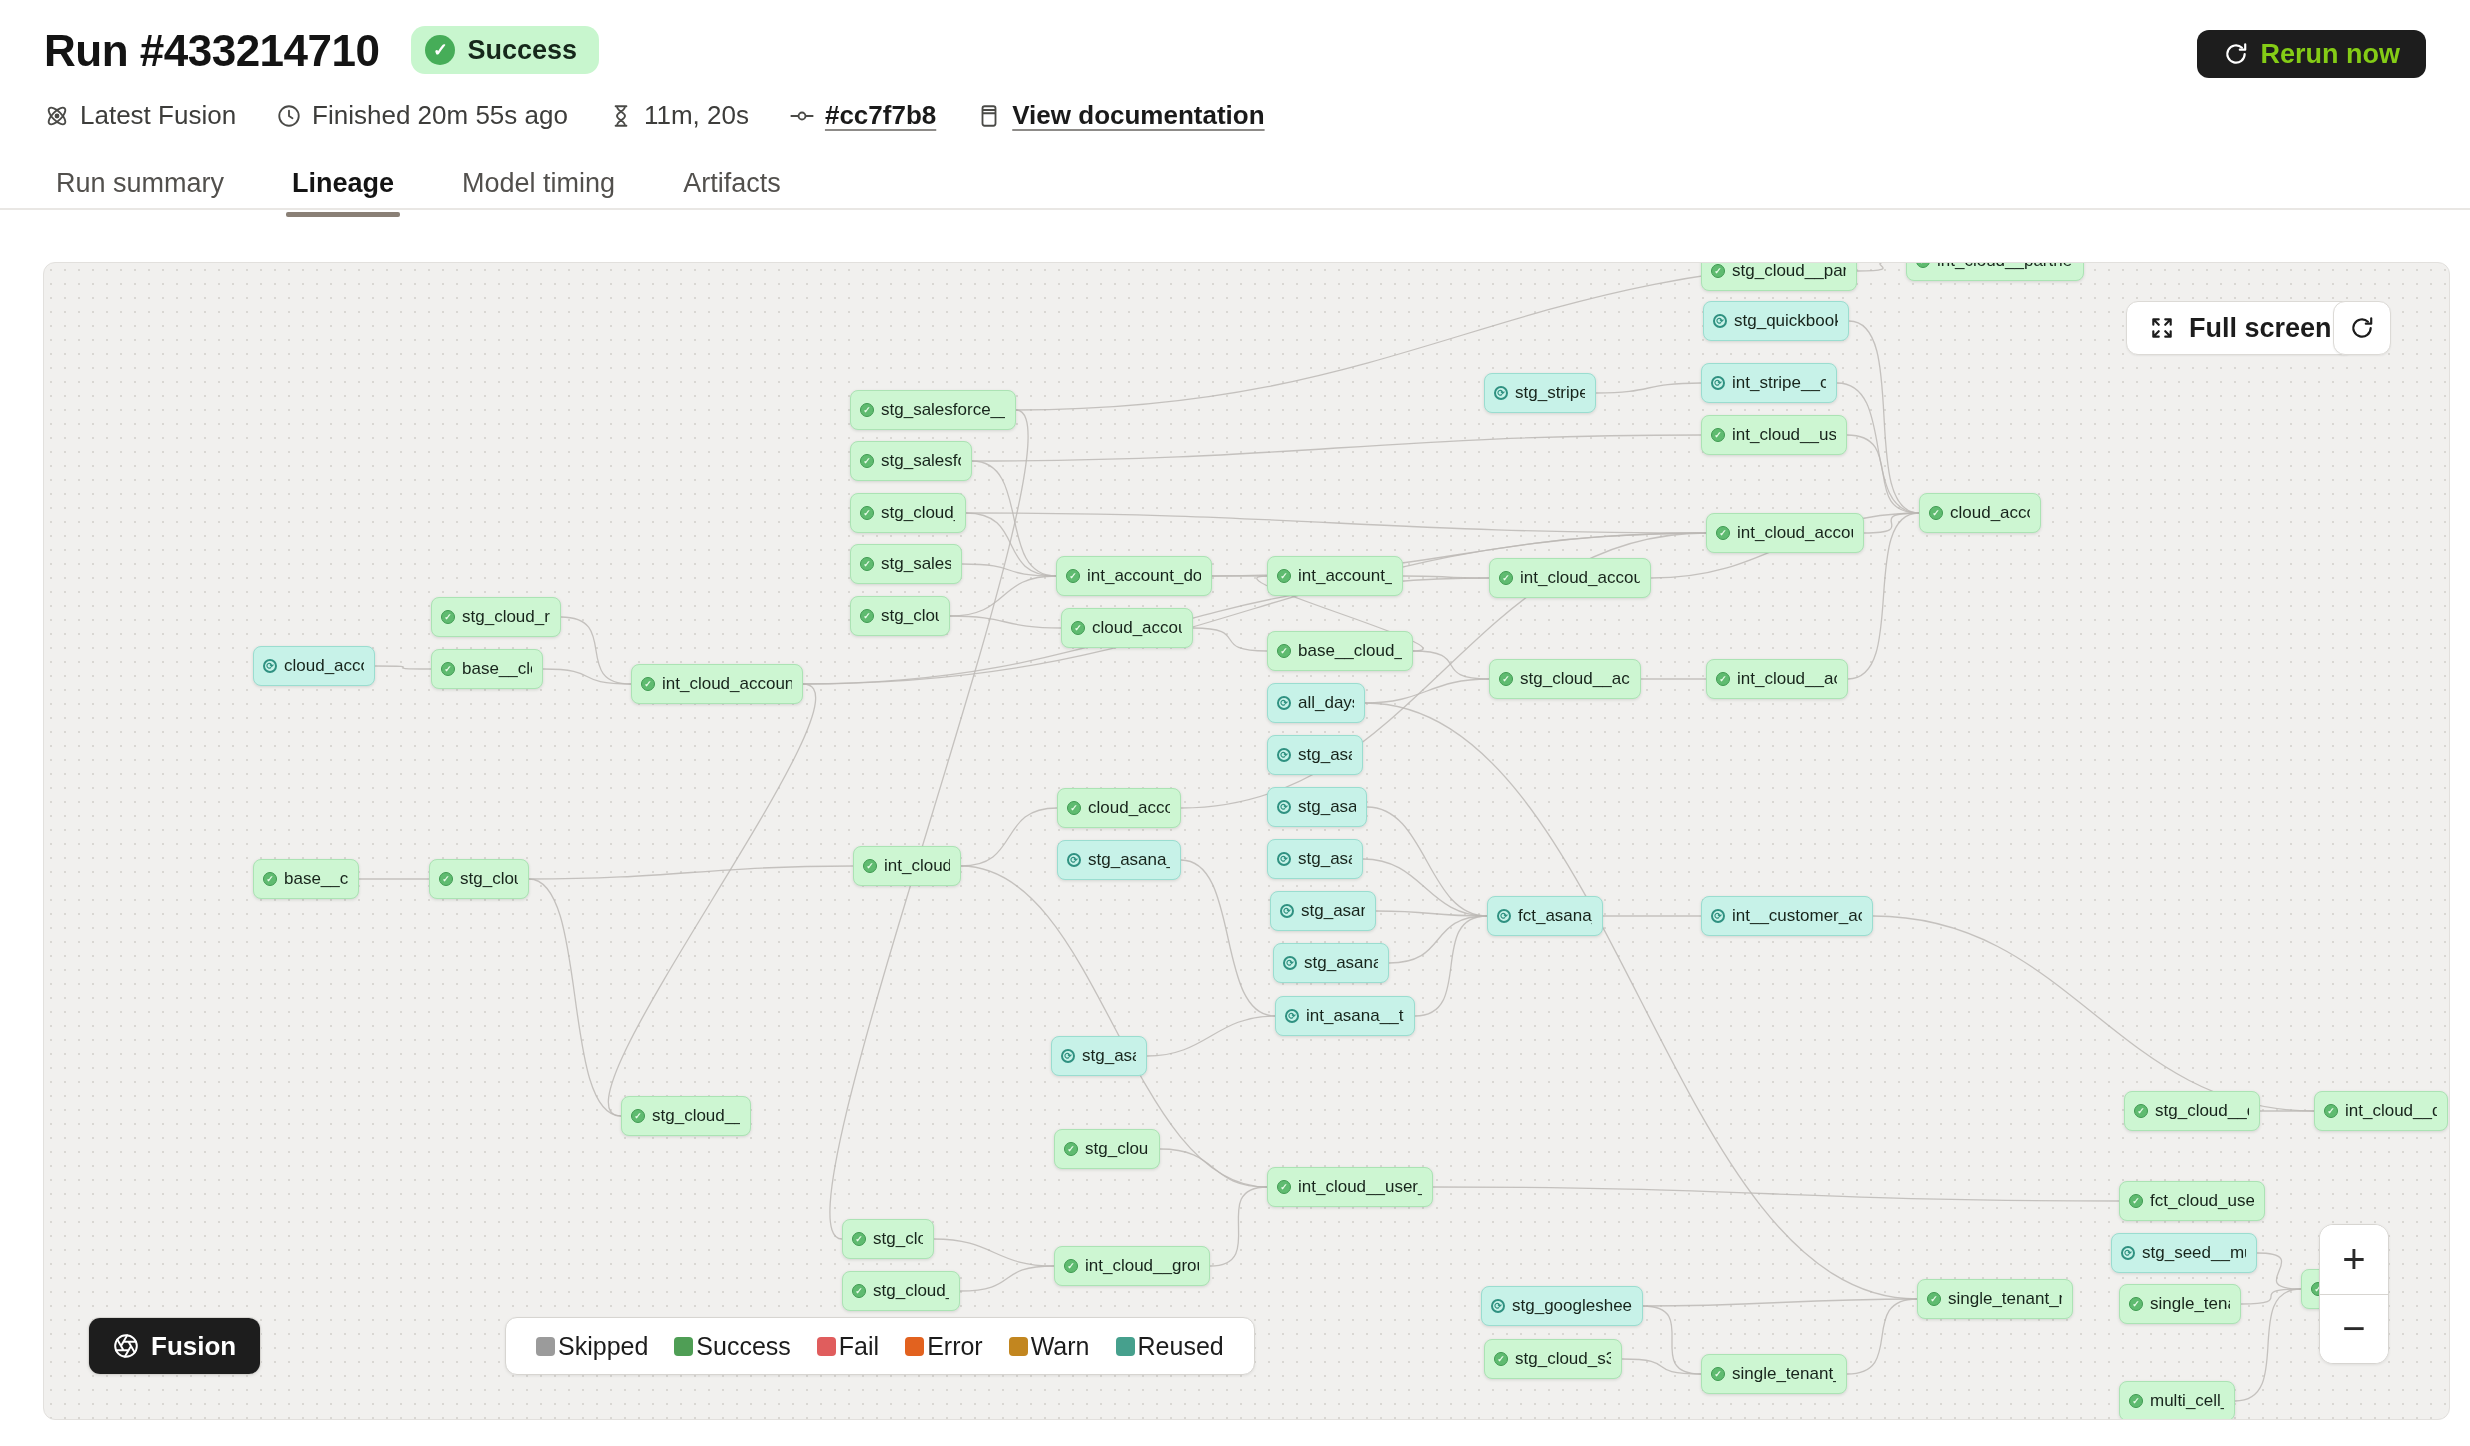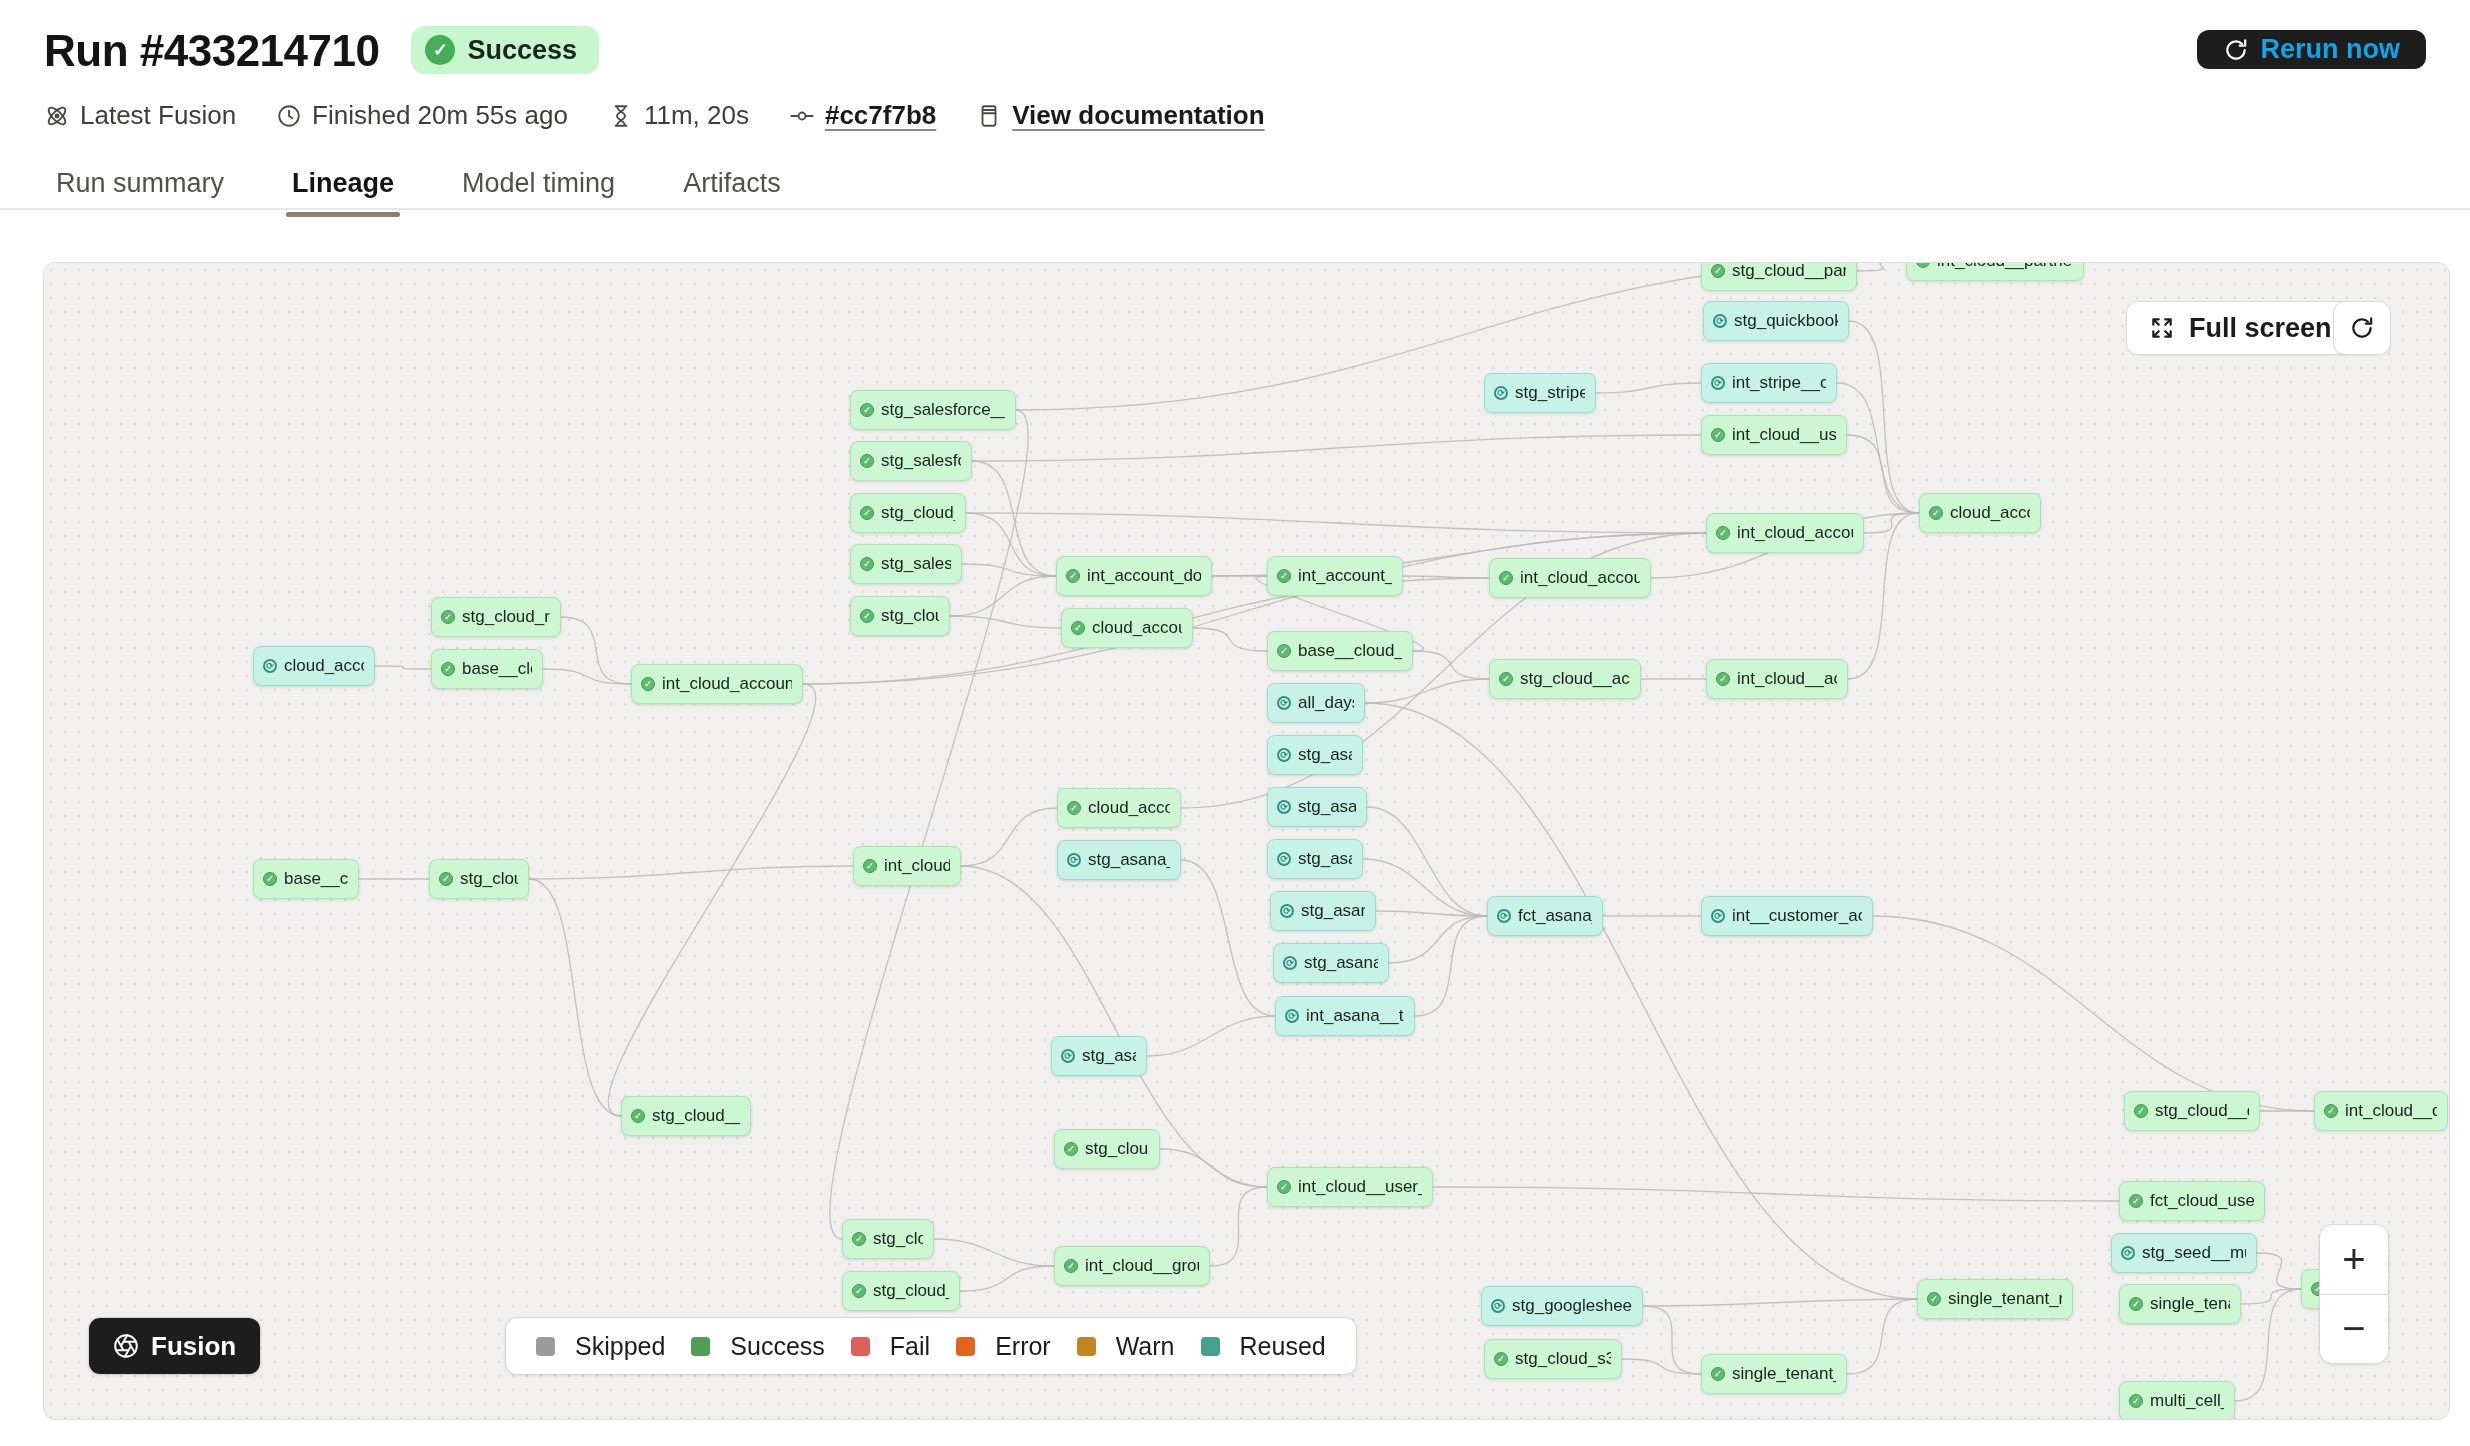--- a/index.html
+++ b/index.html
@@ -10,21 +10,21 @@
   .header { position:absolute; left:44px; top:26px; right:44px; }
   .title-row { display:flex; align-items:flex-start; gap:32px; }
   .page-title { font-size:44px; font-weight:700; letter-spacing:-0.5px; color:#141414; }
   .badge { display:inline-flex; align-items:center; gap:12px; background:#c8f6ce; border-radius:14px; padding:8px 22px 8px 14px; height:48px; }
   .badge-check { width:30px; height:30px; border-radius:50%; background:#46ad58; color:#fff; display:flex; align-items:center; justify-content:center; font-size:18px; font-weight:700; }
   .badge-label { font-size:27px; font-weight:600; color:#16281b; }
   .meta-row { display:flex; align-items:center; gap:40px; margin-top:24px; }
   .meta-item { display:flex; align-items:center; gap:10px; font-size:26px; color:#3d3d3b; }
   .meta-item svg { width:26px; height:26px; stroke:#4a4a47; }
   .meta-link { font-weight:600; color:#1a1a1a; text-decoration:underline; text-underline-offset:5px; text-decoration-color:#8d8b88; cursor:pointer; }
-  .rerun-btn { position:absolute; right:0; top:4px; display:flex; align-items:center; gap:12px; background:#1d1d1d; color:#0ea5e9; border:none; border-radius:12px; height:39px; padding:0 26px; font-size:27px; font-weight:600; font-family:inherit; cursor:pointer; }
+  .rerun-btn { position:absolute; right:0; top:4px; display:flex; align-items:center; gap:12px; background:#1d1d1d; color:#84cc16; border:none; border-radius:12px; height:48px; padding:0 26px; font-size:27px; font-weight:600; font-family:inherit; cursor:pointer; }
   .rerun-btn svg { width:26px; height:26px; stroke:#fff; }
 
   
   .tabs { position:absolute; left:56px; top:168px; display:flex; gap:68px; }
   .tab { font-size:27px; color:#52504d; padding-bottom:16px; cursor:pointer; position:relative; }
   .tab.active { color:#141414; font-weight:700; }
   .tab.active::after { content:""; position:absolute; left:-6px; right:-6px; bottom:-2px; height:5px; background:#8a8076; border-radius:2px; }
   .tabs-divider { position:absolute; left:0; right:0; top:208px; height:2px; background:#e9e7e4; }
 
   
@@ -59,21 +59,21 @@
   .lenses-bar { position:absolute; left:44px; top:1054px; height:58px; display:flex; border-radius:12px; overflow:hidden;
     border:1px solid #d7d5d1; background:#fff; box-shadow:0 1px 3px rgba(0,0,0,.08); }
   .lenses-left { display:flex; align-items:center; gap:12px; background:#1d1d1d; color:#fff; padding:0 24px; font-size:26px; font-weight:600; cursor:pointer; }
   .lenses-left svg { width:26px; height:26px; stroke:#fff; }
   .lenses-right { display:flex; align-items:center; gap:14px; padding:0 24px; font-size:26px; color:#1c1c1c; cursor:pointer; }
   .lenses-right svg.sel-icon { width:28px; height:28px; stroke:#1c1c1c; }
   .lenses-right svg.chev { width:20px; height:20px; stroke:#1c1c1c; }
 
   .legend-box { position:absolute; left:461px; top:1054px; height:58px; display:flex; align-items:center; gap:26px; padding:0 30px;
     background:#fff; border:1px solid #d7d5d1; border-radius:12px; box-shadow:0 1px 3px rgba(0,0,0,.08); }
-  .legend-item { display:flex; align-items:center; gap:20px; font-size:25px; color:#1c1c1c; }
+  .legend-item { display:flex; align-items:center; gap:3px; font-size:25px; color:#1c1c1c; }
   .legend-sw { width:19px; height:19px; border-radius:4px; }
 </style>
 </head>
 <body>
 
 <div class="header">
   <div class="title-row">
     <div class="page-title">Run #433214710</div>
     <div class="badge">
       <span class="badge-check">✓</span>

